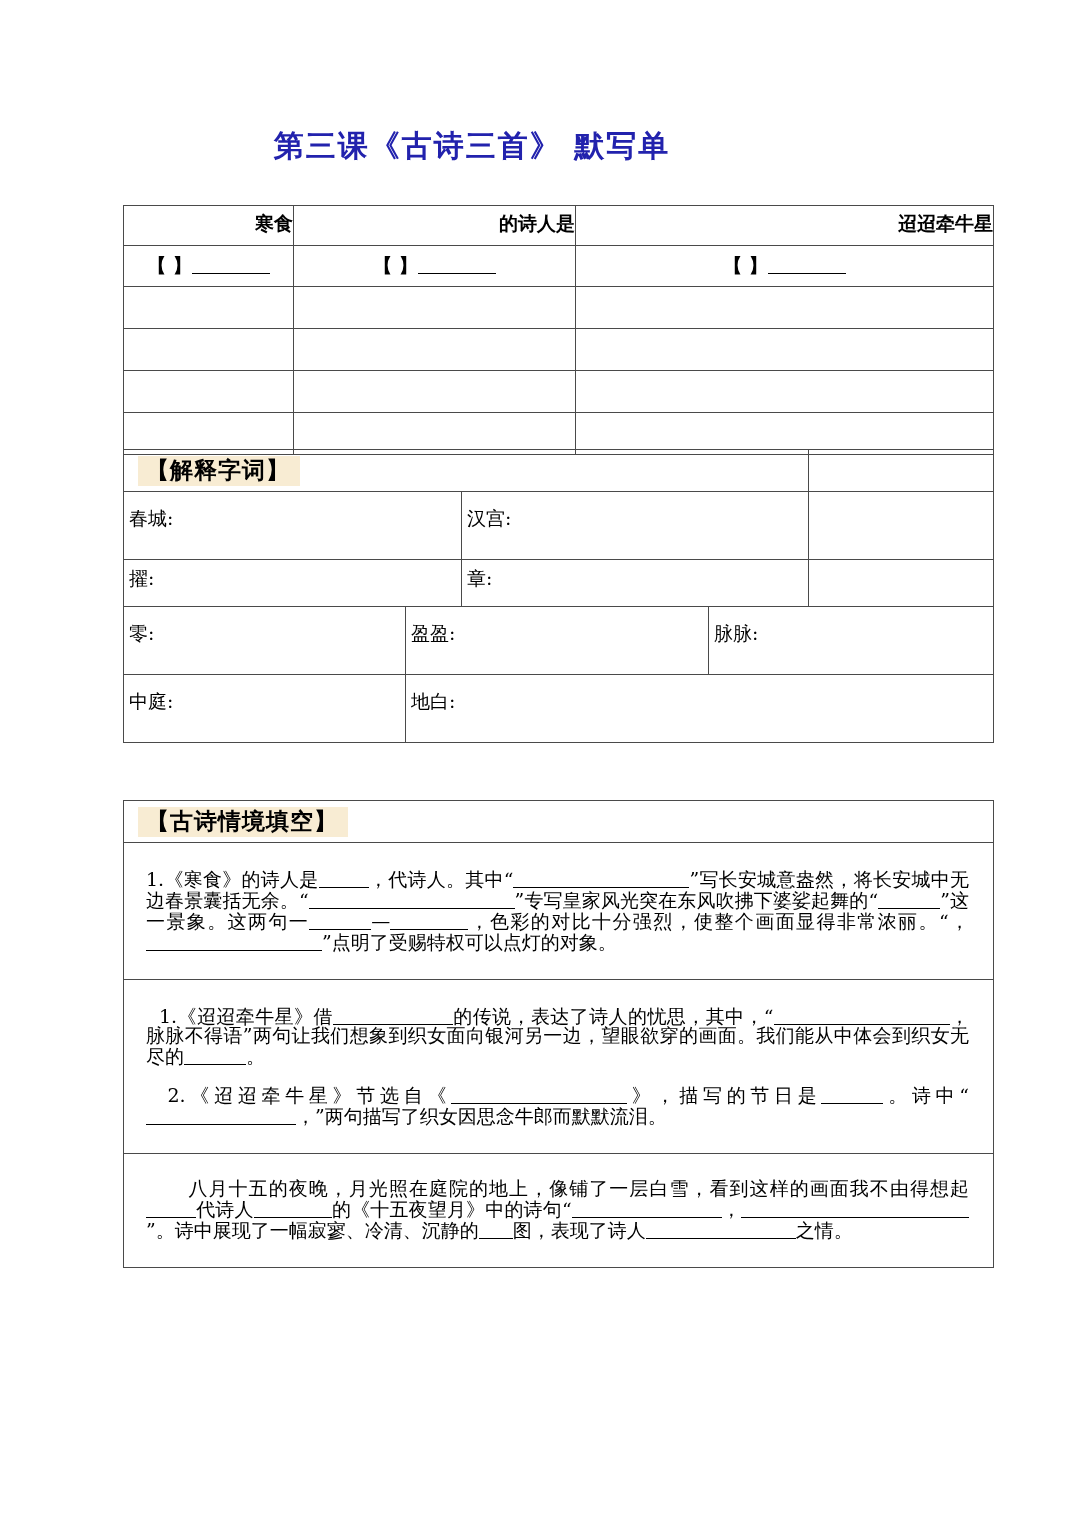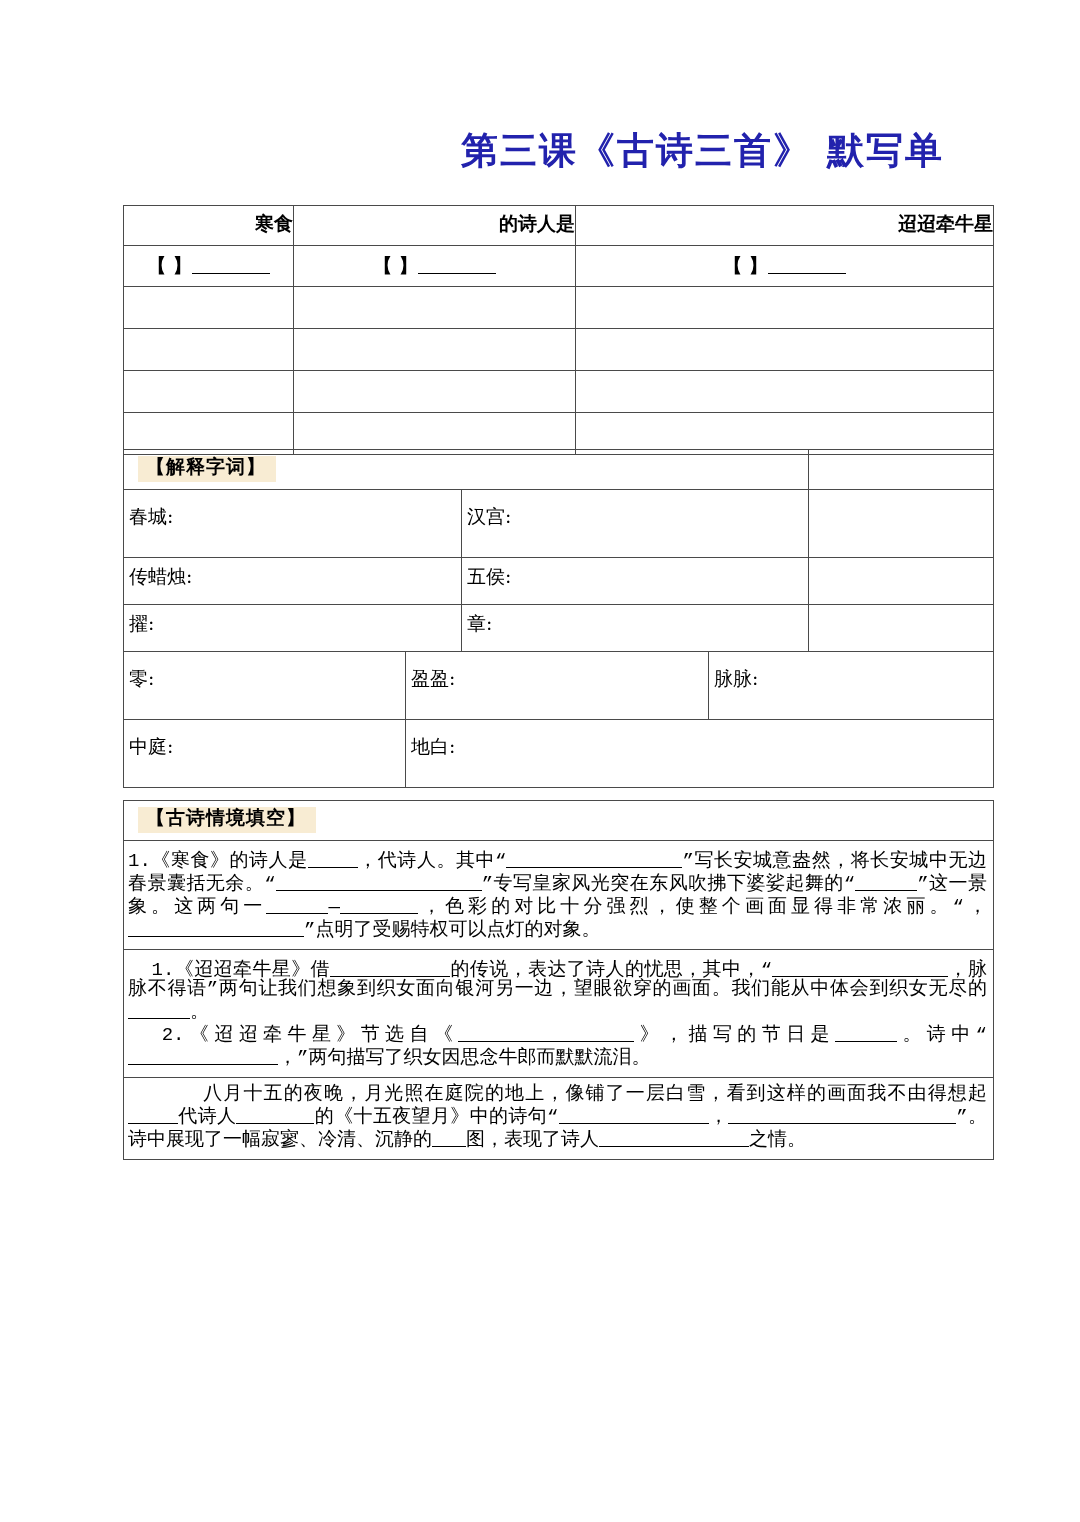--- a/index.html
+++ b/index.html
@@ -21,24 +21,24 @@
     position: relative;
     background: #fff;
   }
 
   
   .doc-title {
     position: absolute;
     top: 126px;
     left: 0;
     width: 944px;
-    text-align: right;
+    text-align: center;
     font-family: "DejaVu Serif", "Liberation Serif", serif;
     font-weight: bold;
-    font-size: 37px;
+    font-size: 30px;
     letter-spacing: 2px;
     color: #2222ad;
     white-space: nowrap;
   }
 
   
   .sheet {
     position: absolute;
     left: 123px;
     width: 870px;
@@ -76,42 +76,42 @@
   
   #vocab-grid { top: 449px; }
   .sec-head-cell {
     padding: 6px 0 5px 14px !important;
     height: 28px !important;
   }
   .sec-badge {
     display: inline-block;
     background: #f8ecd3;
     font-weight: bold;
-    font-size: 19px;
+    font-size: 23px;
     padding: 3px 10px 4px 8px;
-    font-family: Liberation Mono, monospace;
+    font-family: Liberation Serif, serif;
     letter-spacing: 1px;
   }
   .v-cell {
     padding: 9px 0 8px 5px !important;
     font-size: 21px;
     height: 29px !important;
   }
   .v-cell.tall { height: 42px !important; padding-top: 17px !important; }
 
   
   #fill-grid { top: 800px; }
   .para-cell {
     padding: 7px 6px 9px 4px !important;
     font-size: 20.5px;
     line-height: 40px;
     text-align: justify;
     text-justify: inter-character;
   }
-  .para-cell p { margin: 0; font-family: Liberation Mono, monospace; }
+  .para-cell p { margin: 18px; }
 
   
   .ul {
     display: inline-block;
     border-bottom: 1.6px solid #000;
     height: 1em;
     vertical-align: -2px;
   }
   .u2  { width: 34px; }
   .u3  { width: 50px; }
@@ -184,25 +184,20 @@
         <td class="sec-head-cell" colspan="6"><span class="sec-badge">【解释字词】</span></td>
         <td></td>
       </tr>
 
       <tr>
         <td class="v-cell tall" colspan="2">春城:</td>
         <td class="v-cell tall" colspan="4">汉宫:</td>
         <td class="v-cell tall"></td>
       </tr>
       <tr>
-        <td class="v-cell" colspan="2">传蜡烛:</td>
-        <td class="v-cell" colspan="4">五侯:</td>
-        <td class="v-cell"></td>
-      </tr>
-      <tr>
         <td class="v-cell" colspan="2">擢:</td>
         <td class="v-cell" colspan="4">章:</td>
         <td class="v-cell"></td>
       </tr>
       <tr>
         <td class="v-cell tall">零:</td>
         <td class="v-cell tall" colspan="4">盈盈:</td>
         <td class="v-cell tall" colspan="2">脉脉:</td>
       </tr>
       <tr>

